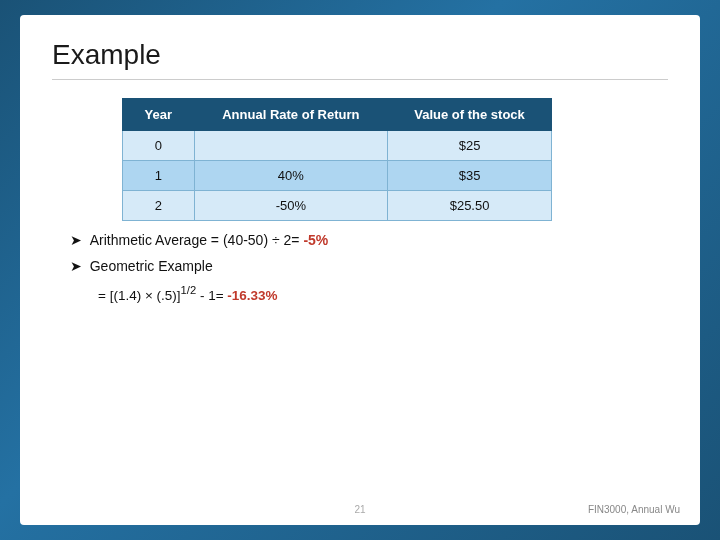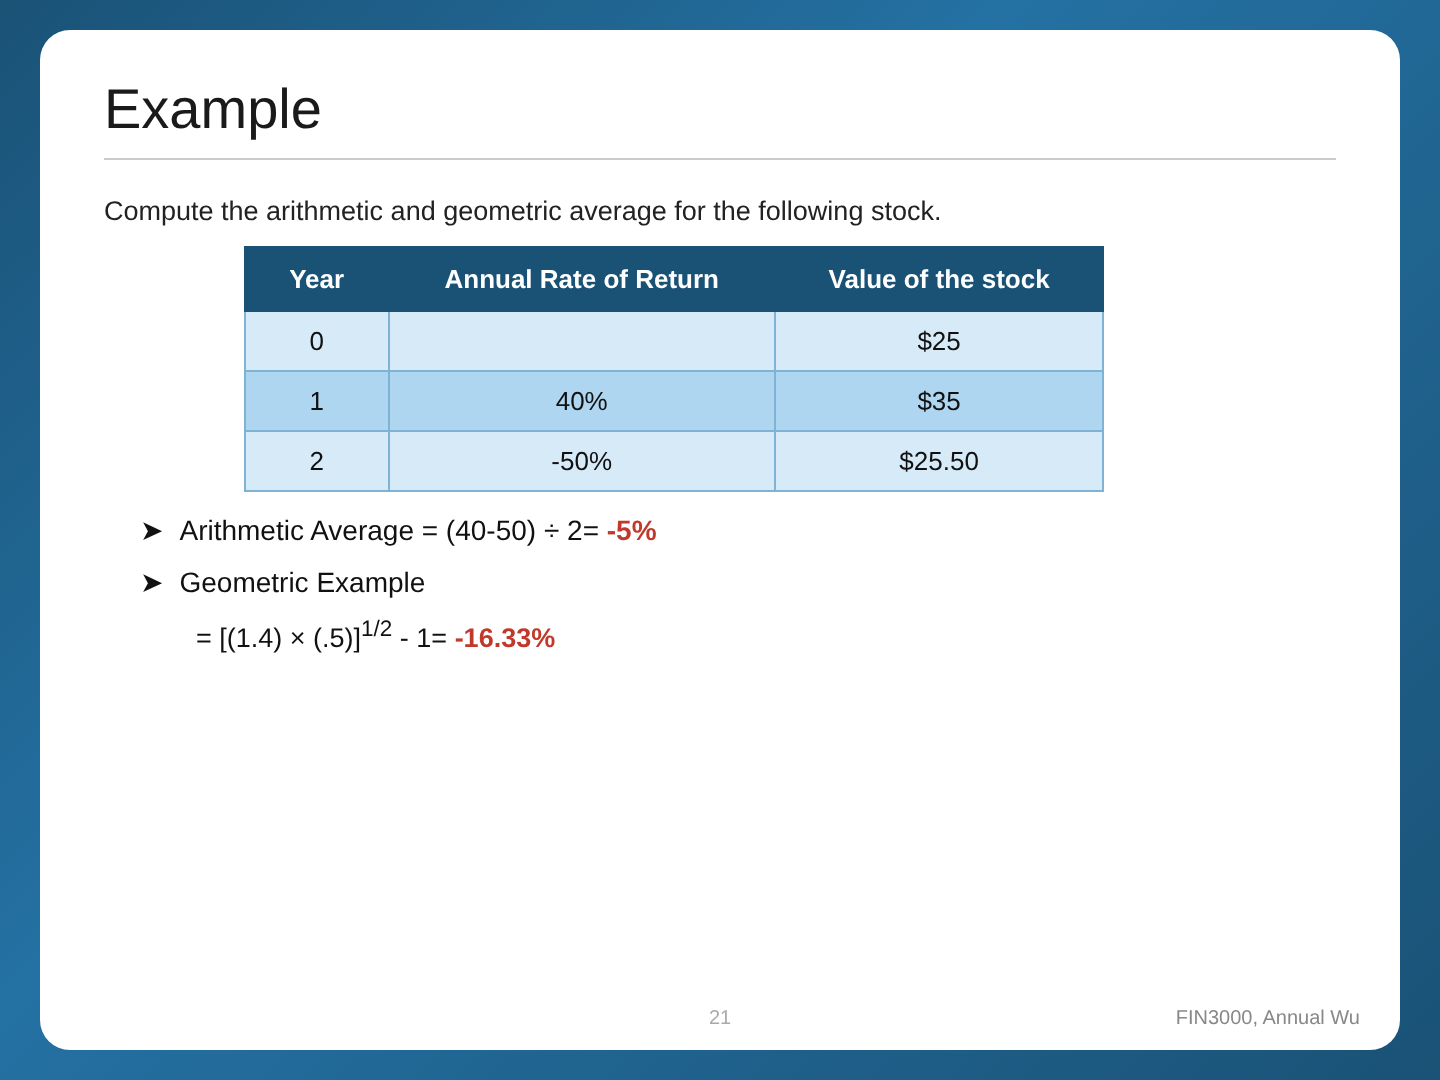--- a/index.html
+++ b/index.html
@@ -12,21 +12,21 @@
       align-items: center;
       justify-content: center;
       font-family: 'Segoe UI', Arial, sans-serif;
       overflow: hidden;
     }
 
     .slide {
       width: 680px;
       height: 510px;
       background: #fff;
-      border-radius: 15px;
+      border-radius: 4px;
       padding: 24px 32px 20px 32px;
       position: relative;
       display: flex;
       flex-direction: column;
     }
 
     .title {
       font-size: 28px;
       font-weight: 400;
       color: #1a1a1a;
@@ -142,21 +142,20 @@
       color: #aaa;
     }
   </style>
 </head>
 <body>
 
 <div class="slide">
   <div class="title">Example</div>
 
   <div class="content-area">
-    <div class="subtitle">Compute the arithmetic and geometric average for the following stock.</div>
 
     <div class="table-wrapper">
       <table>
         <thead>
           <tr>
             <th>Year</th>
             <th>Annual Rate of Return</th>
             <th>Value of the stock</th>
           </tr>
         </thead>

